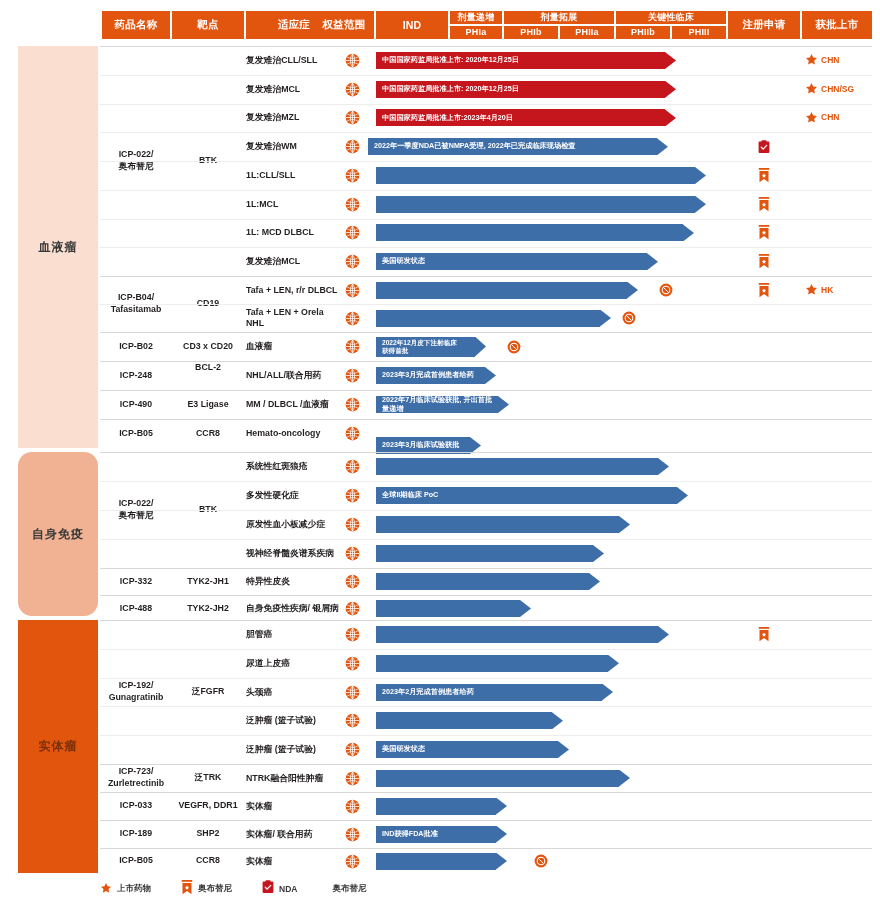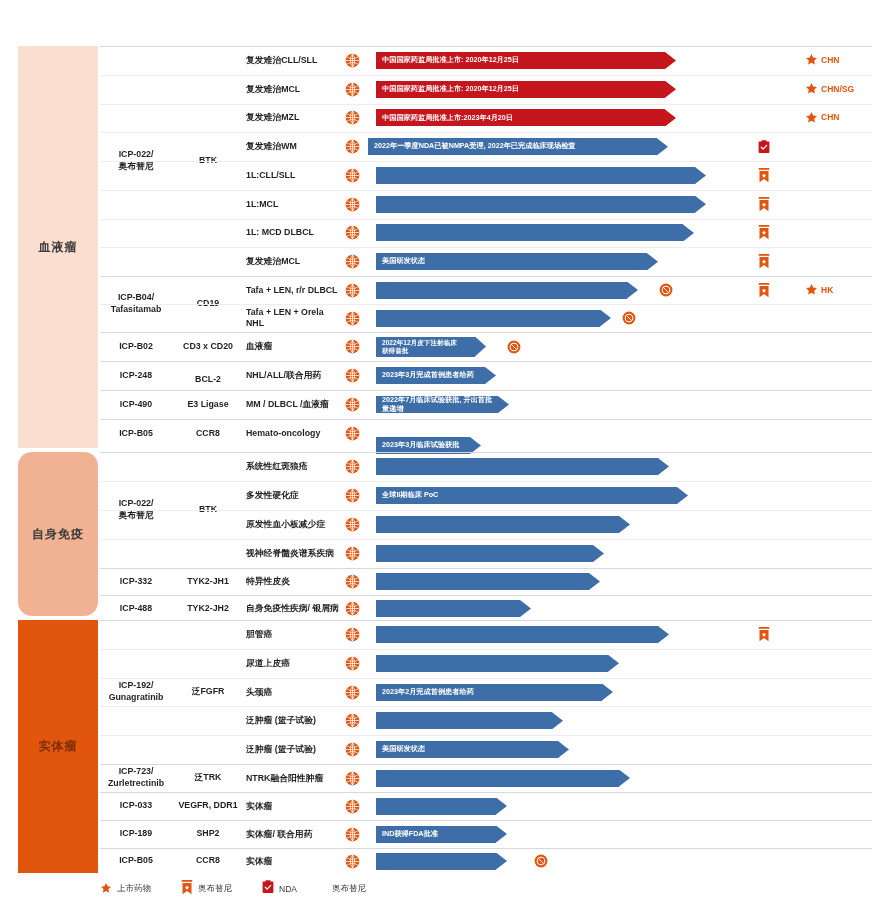--- a/index.html
+++ b/index.html
@@ -118,28 +118,45 @@
     font-size: 8.5px; font-weight: bold; color: #E2550E;
   }
 
   
   .legend {
     position: absolute; left: 100px; top: 880px;
     width: 400px; height: 18px;
     display: flex; align-items: center;
   }
   .lg { display: flex; align-items: center; gap: 5px; margin-right: 30px; }
-  .lg .lbl { font-size: 8.5px; font-weight: normal; color: #3a3a3a; white-space: nowrap; }
+  .lg .lbl { font-size: 8.5px; font-weight: bold; color: #3a3a3a; white-space: nowrap; }
   .sq { width: 9px; height: 9px; background: #C4161C; }
 </style>
 </head>
 <body>
 
 <div id="page">
 
+  <div class="hdr" id="hdr">
+      <div class="hcell tall" style="left:102px;width:68px">药品名称</div>
+      <div class="hcell tall" style="left:172px;width:72px">靶点</div>
+      <div class="hcell tall" style="left:246px;width:96px">适应症</div>
+      <div class="hcell tall" style="left:314px;width:60px">权益范围</div>
+      <div class="hcell tall" style="left:376px;width:72px">IND</div>
+      <div class="hcell grp" style="left:450px;width:52px">剂量递增</div>
+      <div class="hcell grp" style="left:504px;width:110px">剂量拓展</div>
+      <div class="hcell grp" style="left:616px;width:110px">关键性临床</div>
+      <div class="hcell sub" style="left:450px;width:52px">PHIa</div>
+      <div class="hcell sub" style="left:504px;width:54px">PHIb</div>
+      <div class="hcell sub" style="left:560px;width:54px">PHIIa</div>
+      <div class="hcell sub" style="left:616px;width:54px">PHIIb</div>
+      <div class="hcell sub" style="left:672px;width:54px">PHIII</div>
+      <div class="hcell tall" style="left:728px;width:72px">注册申请</div>
+      <div class="hcell tall" style="left:802px;width:70px">获批上市</div>
+    </div>
 
   <div id="cats">
       <div class="cat c0" style="top:46px;height:402px;background:#FADFD0">
         <span>血液瘤</span>
       </div>
       <div class="cat c1" style="top:452px;height:164px;background:#F0B293">
         <span>自身免疫</span>
       </div>
       <div class="cat c2" style="top:620px;height:253px;background:#E1550C">
         <span>实体瘤</span>
@@ -425,21 +442,21 @@
           <circle cx="12" cy="12" r="11" fill="#E2550E"></circle>
           <circle cx="12" cy="12" r="7.4" fill="#fff"></circle>
           <circle cx="12" cy="12" r="5.6" fill="#E2550E"></circle>
           <path d="M7.4 7.4l9.2 9.2" stroke="#fff" stroke-width="1.7" stroke-linecap="round"></path>
         </svg>
       </div>
       <div class="groupline" style="top:361px"></div>
       <div class="drug" style="top:361px;height:29px">
         <span style="white-space:pre-line">ICP-248</span>
       </div>
-      <div class="target" style="top:365px;height:29px">BCL-2</div>
+      <div class="target" style="top:353px;height:29px">BCL-2</div>
       <div class="indic" style="top:361px;height:29px">NHL/ALL/联合用药</div>
       <div class="globe" style="top:368px">
         <svg viewBox="0 0 24 24">
           <circle cx="12" cy="12" r="11" fill="#E2550E"></circle>
           <path d="M12 1.6c-2.2 2.3-3.3 6-3.3 10.4S9.8 20.1 12 22.4c2.2-2.3 3.3-6 3.3-10.4S14.2 3.9 12 1.6z" fill="none" stroke="#fff" stroke-width="1.2"></path>
           <line x1="1.4" y1="12" x2="22.6" y2="12" stroke="#fff" stroke-width="1.2"></line>
           <line x1="12" y1="1" x2="12" y2="23" stroke="#fff" stroke-width="1.2"></line>
           <path d="M3.5 6.5c2.4 1.5 5.3 2.3 8.5 2.3s6.1-.8 8.5-2.3" fill="none" stroke="#fff" stroke-width="1.1"></path>
           <path d="M3.5 17.5c2.4-1.5 5.3-2.3 8.5-2.3s6.1.8 8.5 2.3" fill="none" stroke="#fff" stroke-width="1.1"></path>
         </svg>

